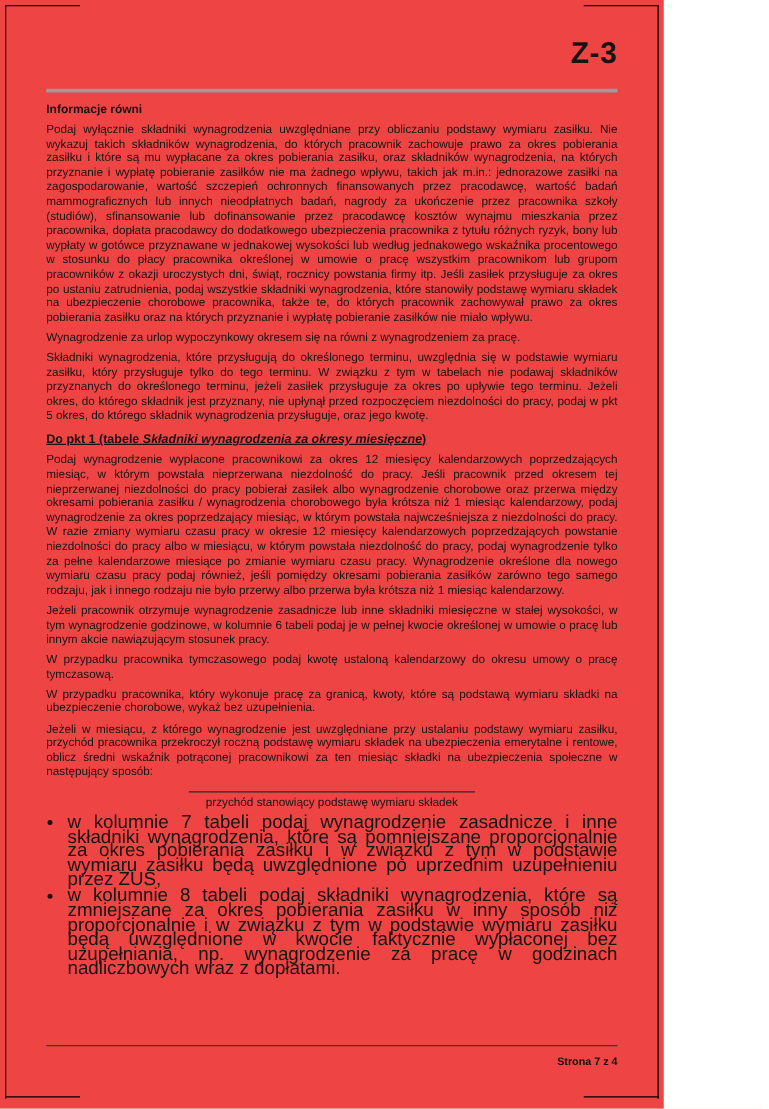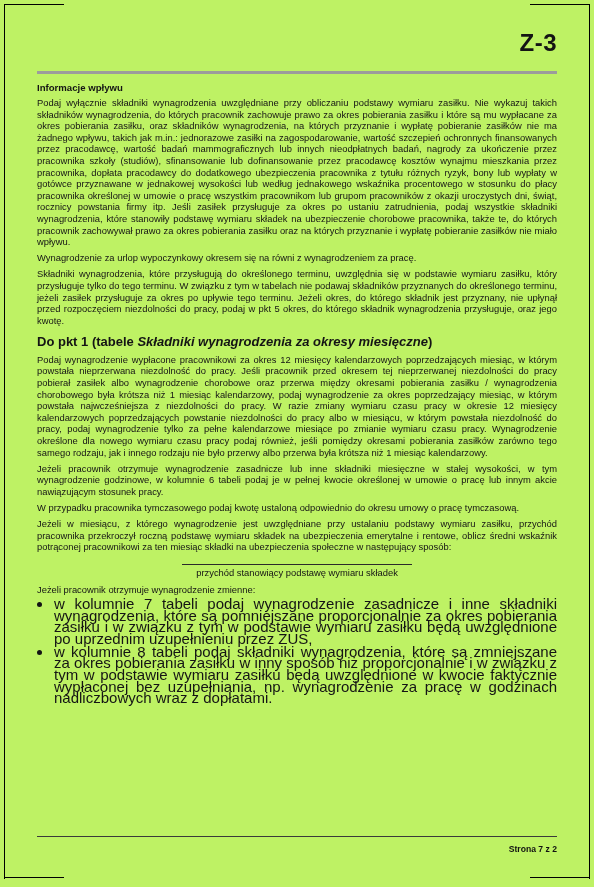--- a/index.html
+++ b/index.html
@@ -1,19 +1,19 @@
 <!DOCTYPE html>
 <html lang="pl"><head>
 <meta charset="utf-8">
 <style>
   html, body { margin:0; padding:0; background:#ffffff; }
   .sheet {
     position:relative;
-    width:594px; height:887px;
-    background:#bef264;
+    width:531px; height:887px;
+    background:#ef4444;
     font-family:"Liberation Sans", sans-serif;
     color:#141414;
     overflow:hidden;
   }
   
   .frame-v { position:absolute; top:4px; height:875px; width:0; border-left:1.6px solid #000; }
   .frame-v.left  { left:4px; }
   .frame-v.right { right:4px; }
   .frame-h { position:absolute; height:0; width:60px; border-top:1.6px solid #000; }
   .frame-h.tl { top:4px; left:4px; }
@@ -36,21 +36,21 @@
   .section-line .title { font-style:italic; }
 
   .h2 { margin:8px 0 0 0; font-size:9.6px; font-weight:bold; }
 
   p.para {
     margin:4.5px 0 0 0;
     font-size:9.4px;
     line-height:11.6px;
     text-align:justify;
   }
-  .pkt-head { margin:8px 0 0 0; font-size:13px; font-weight:bold; }
+  .pkt-head { margin:8px 0 0 0; font-size:10px; font-weight:bold;text-decoration:underline; }
   .pkt-head .it { font-style:italic; }
 
   .formula { margin:9px 0 2px 0; text-align:center; }
   .fraction { display:inline-block; text-align:center; }
   .frac-num { display:block; font-size:9.4px; line-height:11.6px; padding:0 14px 2px; }
   .frac-den { display:block; font-size:9.4px; line-height:11.6px; border-top:1px solid #2a2a2a; padding:2px 14px 0; }
 
   ul.bullets { margin:2px 0 0 0; padding:0 0 0 16px; list-style:disc; }
   ul.bullets li {
     font-size:15px;
@@ -83,45 +83,45 @@
   <div class="frame-h bl"></div>
   <div class="frame-h br"></div>
 
   <div class="content">
 
     <div class="form-code">Z-3</div>
 
     <div class="rule-top"></div>
 
 
-    <p class="h2">Informacje wpływu</p>
+    <p class="h2">Informacje równi</p>
 
     <p class="para">Podaj wyłącznie składniki wynagrodzenia uwzględniane przy obliczaniu podstawy wymiaru zasiłku. Nie wykazuj takich składników wynagrodzenia, do których pracownik zachowuje prawo za okres pobierania zasiłku i które są mu wypłacane za okres pobierania zasiłku, oraz składników wynagrodzenia, na których przyznanie i wypłatę pobieranie zasiłków nie ma żadnego wpływu, takich jak m.in.: jednorazowe zasiłki na zagospodarowanie, wartość szczepień ochronnych finansowanych przez pracodawcę, wartość badań mammograficznych lub innych nieodpłatnych badań, nagrody za ukończenie przez pracownika szkoły (studiów), sfinansowanie lub dofinansowanie przez pracodawcę kosztów wynajmu mieszkania przez pracownika, dopłata pracodawcy do dodatkowego ubezpieczenia pracownika z tytułu różnych ryzyk, bony lub wypłaty w gotówce przyznawane w jednakowej wysokości lub według jednakowego wskaźnika procentowego w stosunku do płacy pracownika określonej w umowie o pracę wszystkim pracownikom lub grupom pracowników z okazji uroczystych dni, świąt, rocznicy powstania firmy itp. Jeśli zasiłek przysługuje za okres po ustaniu zatrudnienia, podaj wszystkie składniki wynagrodzenia, które stanowiły podstawę wymiaru składek na ubezpieczenie chorobowe pracownika, także te, do których pracownik zachowywał prawo za okres pobierania zasiłku oraz na których przyznanie i wypłatę pobieranie zasiłków nie miało wpływu.</p>
     <p class="para">Wynagrodzenie za urlop wypoczynkowy okresem się na równi z wynagrodzeniem za pracę.</p>
     <p class="para">Składniki wynagrodzenia, które przysługują do określonego terminu, uwzględnia się w podstawie wymiaru zasiłku, który przysługuje tylko do tego terminu. W związku z tym w tabelach nie podawaj składników przyznanych do określonego terminu, jeżeli zasiłek przysługuje za okres po upływie tego terminu. Jeżeli okres, do którego składnik jest przyznany, nie upłynął przed rozpoczęciem niezdolności do pracy, podaj w pkt 5 okres, do którego składnik wynagrodzenia przysługuje, oraz jego kwotę.</p>
 
     <p class="pkt-head"><span>Do pkt 1 (tabele </span><span class="it">Składniki wynagrodzenia za okresy miesięczne</span><span>)</span></p>
 
     <p class="para">Podaj wynagrodzenie wypłacone pracownikowi za okres 12 miesięcy kalendarzowych poprzedzających miesiąc, w którym powstała nieprzerwana niezdolność do pracy. Jeśli pracownik przed okresem tej nieprzerwanej niezdolności do pracy pobierał zasiłek albo wynagrodzenie chorobowe oraz przerwa między okresami pobierania zasiłku / wynagrodzenia chorobowego była krótsza niż 1 miesiąc kalendarzowy, podaj wynagrodzenie za okres poprzedzający miesiąc, w którym powstała najwcześniejsza z niezdolności do pracy. W razie zmiany wymiaru czasu pracy w okresie 12 miesięcy kalendarzowych poprzedzających powstanie niezdolności do pracy albo w miesiącu, w którym powstała niezdolność do pracy, podaj wynagrodzenie tylko za pełne kalendarzowe miesiące po zmianie wymiaru czasu pracy. Wynagrodzenie określone dla nowego wymiaru czasu pracy podaj również, jeśli pomiędzy okresami pobierania zasiłków zarówno tego samego rodzaju, jak i innego rodzaju nie było przerwy albo przerwa była krótsza niż 1 miesiąc kalendarzowy.</p>
     <p class="para">Jeżeli pracownik otrzymuje wynagrodzenie zasadnicze lub inne składniki miesięczne w stałej wysokości, w tym wynagrodzenie godzinowe, w kolumnie 6 tabeli podaj je w pełnej kwocie określonej w umowie o pracę lub innym akcie nawiązującym stosunek pracy.</p>
-    <p class="para">W przypadku pracownika tymczasowego podaj kwotę ustaloną odpowiednio do okresu umowy o pracę tymczasową.</p>
+    <p class="para">W przypadku pracownika tymczasowego podaj kwotę ustaloną kalendarzowy do okresu umowy o pracę tymczasową.</p>
+    <p class="para">W przypadku pracownika, który wykonuje pracę za granicą, kwoty, które są podstawą wymiaru składki na ubezpieczenie chorobowe, wykaż bez uzupełnienia.</p>
     <p class="para">Jeżeli w miesiącu, z którego wynagrodzenie jest uwzględniane przy ustalaniu podstawy wymiaru zasiłku, przychód pracownika przekroczył roczną podstawę wymiaru składek na ubezpieczenia emerytalne i rentowe, oblicz średni wskaźnik potrąconej pracownikowi za ten miesiąc składki na ubezpieczenia społeczne w następujący sposób:</p>
 
     <div class="formula">
       <span class="fraction">
         <span class="frac-den">przychód stanowiący podstawę wymiaru składek</span>
       </span>
     </div>
 
-    <p class="para">Jeżeli pracownik otrzymuje wynagrodzenie zmienne:</p>
 
     <ul class="bullets">
       <li>w kolumnie 7 tabeli podaj wynagrodzenie zasadnicze i inne składniki wynagrodzenia, które są pomniejszane proporcjonalnie za okres pobierania zasiłku i w związku z tym w podstawie wymiaru zasiłku będą uwzględnione po uprzednim uzupełnieniu przez ZUS,</li>
       <li>w kolumnie 8 tabeli podaj składniki wynagrodzenia, które są zmniejszane za okres pobierania zasiłku w inny sposób niż proporcjonalnie i w związku z tym w podstawie wymiaru zasiłku będą uwzględnione w kwocie faktycznie wypłaconej bez uzupełniania, np. wynagrodzenie za pracę w godzinach nadliczbowych wraz z dopłatami.</li>
     </ul>
 
   </div>
 
   <div class="footer-rule"></div>
   <div class="footer-center"><span>Zakład Ubezpieczeń Społecznych w internecie – </span><span class="zus">www.zus.pl</span></div>
-  <div class="footer-page">Strona 7 z 2</div>
+  <div class="footer-page">Strona 7 z 4</div>
 
 </div>
 
 </body></html>

